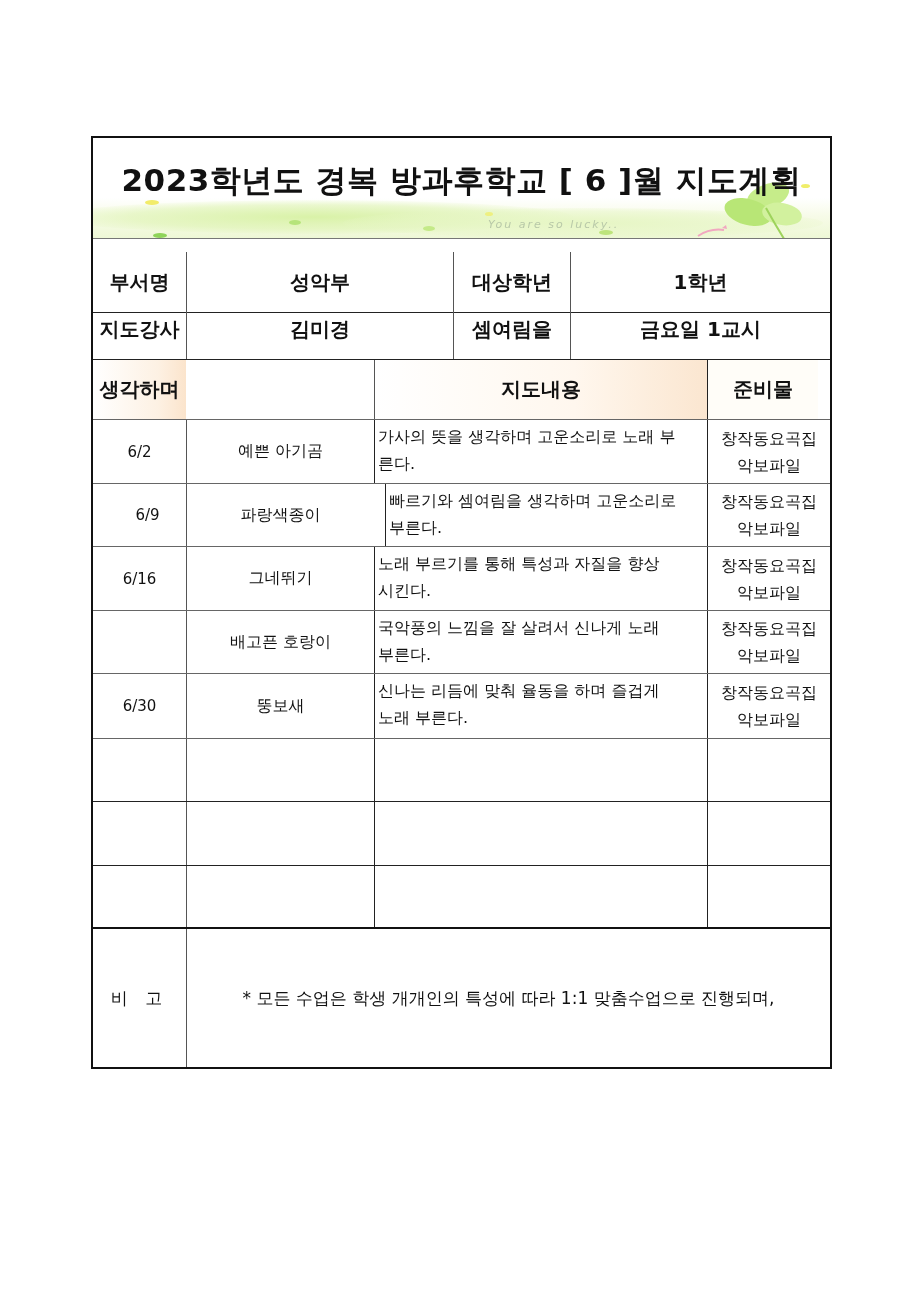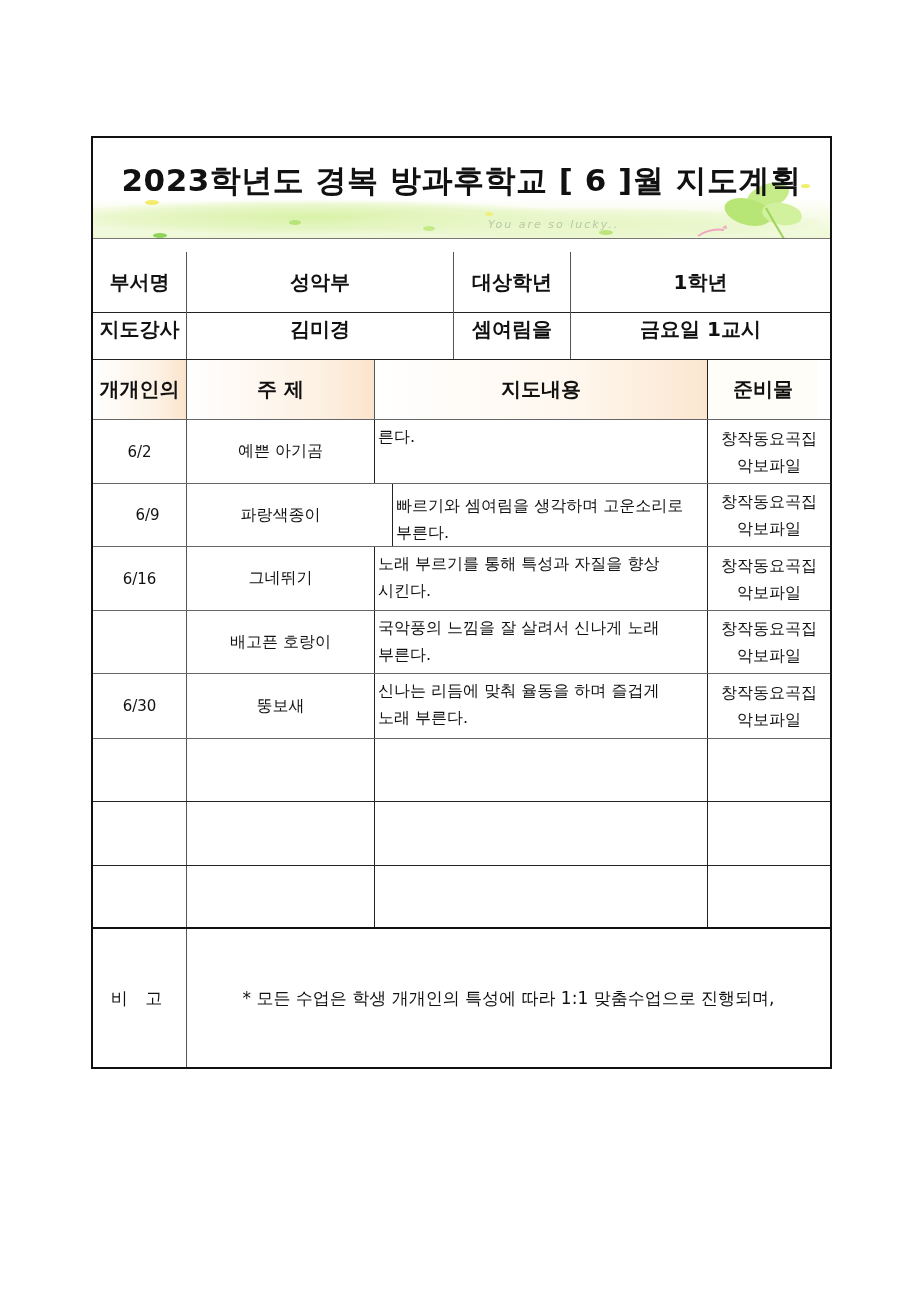--- a/index.html
+++ b/index.html
@@ -67,44 +67,44 @@
     </div>
 
     <div class="row" style="top:61px; height:61px;">
       <div class="cell lbl" style="left:0; width:93px;">지도강사</div>
       <div class="cell val bl" style="left:93px; width:267px;">김미경</div>
       <div class="cell lbl bl" style="left:360px; width:117px;">셈여림을</div>
       <div class="cell val bl" style="left:477px; width:260px;">금요일 1교시</div>
     </div>
 
     <div class="row grey" style="top:122px; height:60px;">
-      <div class="cell lbl hdr" style="left:0; width:93px;">개개인의</div>
-      <div class="cell lbl hdr bl" style="left:93px; width:188px;">주 제</div>
+      <div class="cell lbl hdr" style="left:0; width:93px;">생각하며</div>
       <div class="cell lbl hdr-wide bl" style="left:281px; width:333px;">지도내용</div>
       <div class="cell lbl bl-dark" style="left:614px; width:111px; background:#fffdf8;">준비물</div>
     </div>
 
     <div class="row grey" style="top:182px; height:64px;">
       <div class="cell date" style="left:0; width:93px;">6/2</div>
       <div class="cell topic bl" style="left:93px; width:188px;">예쁜 아기곰</div>
       <div class="cell content bl-dark" style="left:281px; width:333px;">
         <div>
+            <span>가사의 뜻을 생각하며 고운소리로 노래 부</span>
             <span>른다.</span>
           </div>
       </div>
       <div class="cell prep bl-dark" style="left:614px; width:123px;">
         <span>창작동요곡집</span>
         <span>악보파일</span>
       </div>
     </div>
 
     <div class="row grey" style="top:246px; height:63px;">
       <div class="cell date" style="left:8px; width:93px;">6/9</div>
       <div class="cell topic bl" style="left:93px; width:188px;">파랑색종이</div>
-      <div class="cell content bl-dark" style="left:299px; width:333px;align-items:flex-end;">
+      <div class="cell content bl-dark" style="left:292px; width:333px;">
         <div>
             <span>빠르기와 셈여림을 생각하며 고운소리로</span>
             <span>부른다.</span>
           </div>
       </div>
       <div class="cell prep bl-dark" style="left:614px; width:123px;">
         <span>창작동요곡집</span>
         <span>악보파일</span>
       </div>
     </div>

